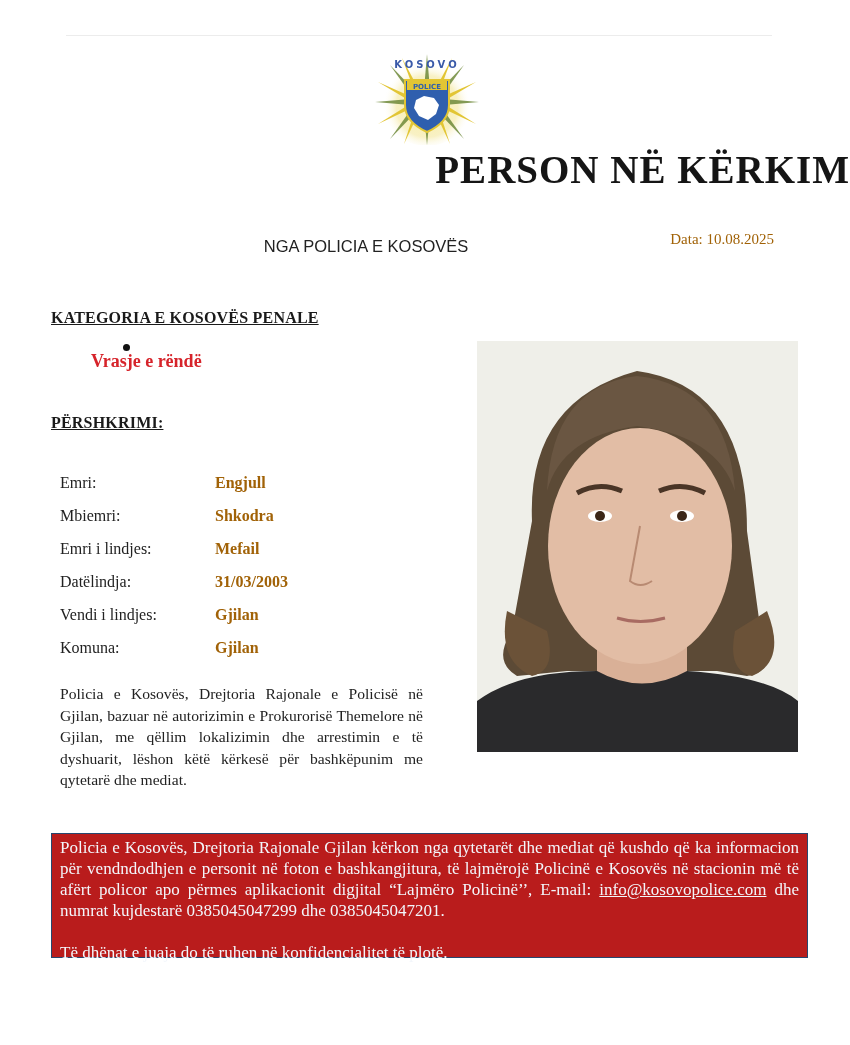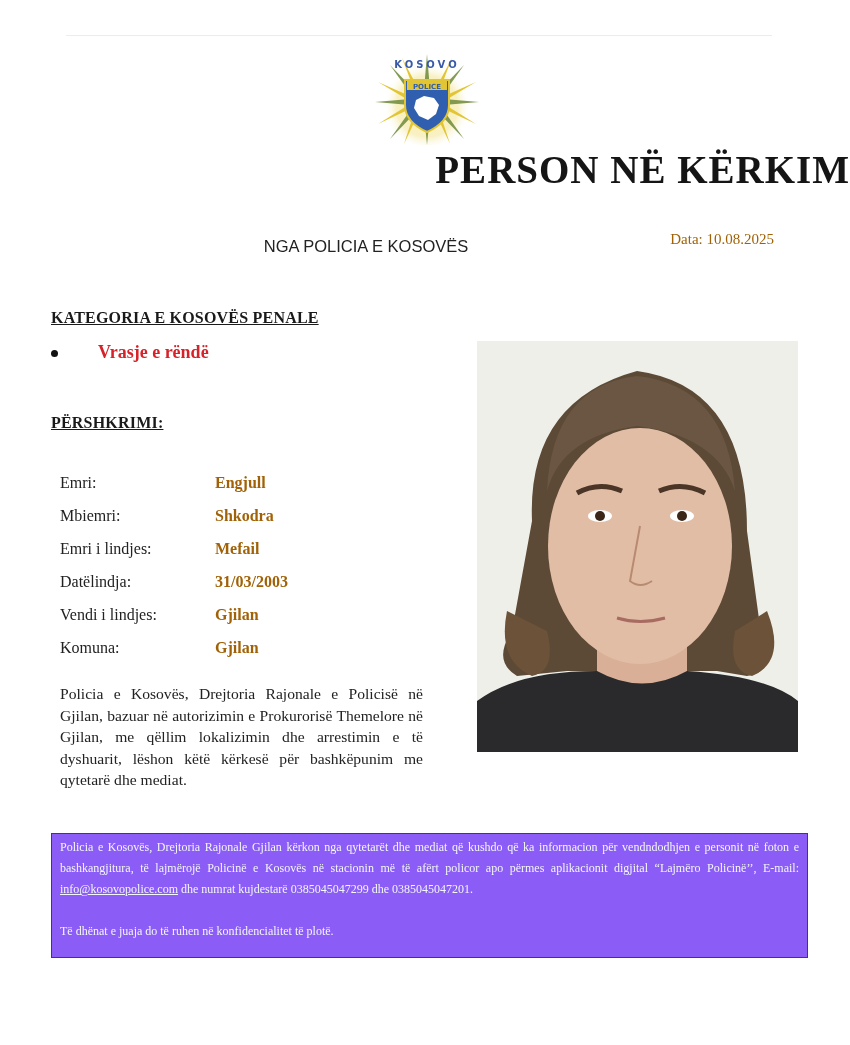--- a/index.html
+++ b/index.html
@@ -13,35 +13,35 @@
     .title { position: absolute; left: 0; width: 850px; top: 147px; text-align: right;
              font-family: "Liberation Serif", serif; font-weight: bold; font-size: 39px; letter-spacing: 1px; color: #151515; padding-left: 40px; }
     .subtitle { position: absolute; left: 0; width: 702px; top: 201px; text-align: center;
                 font-family: "Liberation Sans", sans-serif; font-size: 16.5px; color: #222; padding-left: 30px; margin-top: 36px; }
     .date-line { position: absolute; right: 76px; top: 231px; font-size: 15px; color: #a16207; }
 
     .section-head { position: absolute; left: 51px; font-weight: bold; font-size: 16px; text-decoration: underline; color: #1a1a1a; letter-spacing: 0.2px; }
     .sec-cat { top: 309px; }
     .sec-desc { top: 414px; }
 
-    .bullet-row { position: absolute; left: 51px; top: 342px; display: flex; align-items: center; }
+    .bullet-row { position: absolute; left: 51px; top: 342px; display: flex; align-items: center; flex-direction: column; }
     .bullet-dot { width: 7px; height: 7px; border-radius: 50%; background: #111; margin-top: 2px; }
     .crime { margin-left: 40px; color: #d6232a; font-weight: bold; font-size: 18px; }
 
     .fields { position: absolute; left: 60px; top: 466px; }
     .field-row { height: 33px; display: flex; align-items: center; font-size: 16px; }
     .field-label { width: 155px; color: #222; }
     .field-value { font-weight: bold; color: #a16207; }
 
     .intro { position: absolute; left: 60px; top: 683px; width: 363px; font-size: 15.6px; line-height: 21.5px; text-align: justify; color: #222; }
 
     .photo { position: absolute; left: 477px; top: 341px; width: 321px; height: 411px; background: #efefe9; overflow: hidden; }
 
-    .notice { position: absolute; left: 51px; top: 833px; width: 757px; height: 125px; background: #8b5cf6;
-              border: 1px solid #27466e; padding: 3px 8px 0 8px; color: #f3f6fb; font-size: 12px; line-height: 21px; }
+    .notice { position: absolute; left: 51px; top: 833px; width: 757px; height: 125px; background: #b91c1c;
+              border: 1px solid #27466e; padding: 3px 8px 0 8px; color: #f3f6fb; font-size: 17px; line-height: 21px; }
     .notice p { text-align: justify; text-align-last: left; }
     .notice a { color: #f3f6fb; text-decoration: underline; }
     .notice .gap { height: 21px; }
   </style>
 </head>
 <body>
 
 <div class="top-rule"></div>
 
 <div class="logo">

